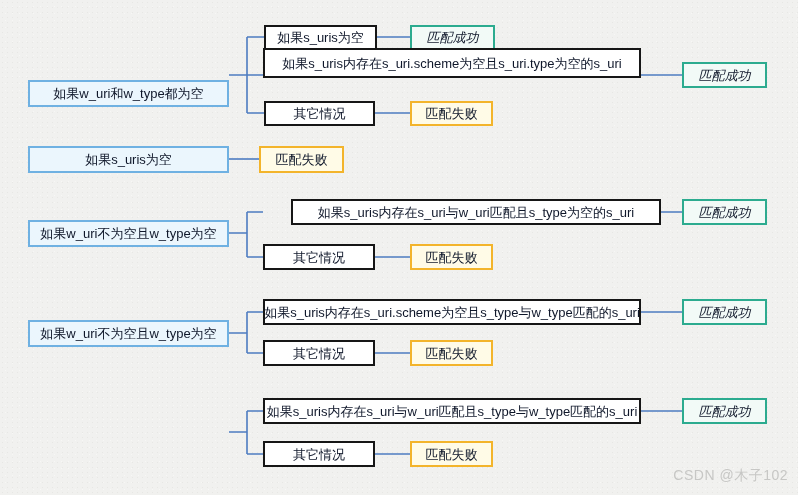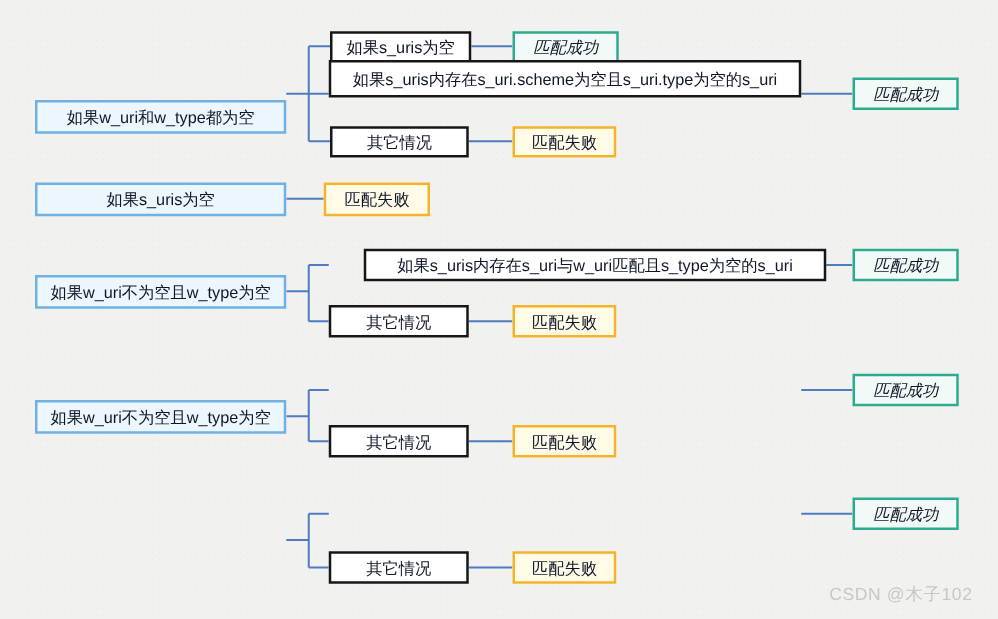--- a/index.html
+++ b/index.html
@@ -24,21 +24,21 @@
     position:absolute;z-index:2;box-sizing:border-box;
     display:flex;align-items:center;justify-content:center;
     font-size:13px;color:#0f172a;white-space:nowrap;
     border:2px solid #333;background:#fff;line-height:1;
   }
   .node.root{border-color:var(--root-border,#6fb1e2);background:var(--root-bg,#ebf6fd);}
   .node.branch{border-color:var(--branch-border,#161616);background:var(--branch-bg,#ffffff);}
   .node.success{border-color:var(--success-border,#2cab8f);background:var(--success-bg,#f2faf7);font-style:italic;}
   .node.fail{border-color:var(--fail-border,#f3b42b);background:var(--fail-bg,#fffbe7);}
   .watermark{
-    position:absolute;right:20px;bottom:10px;z-index:3;
+    position:absolute;right:10px;bottom:10px;z-index:3;
     font-size:14px;color:#c7c7c5;letter-spacing:0.5px;
   }
 </style>
 </head>
 <body>
 
 <div class="canvas">
 
   <svg class="wires" width="798" height="495" viewBox="0 0 798 495">
 
@@ -68,22 +68,24 @@
   <div class="node root" style="left:28px;top:146px;width:201px;height:27px;">如果s_uris为空</div>
   <div class="node fail" style="left:259px;top:146px;width:85px;height:27px;">匹配失败</div>
 
   <div class="node root" style="left:28px;top:220px;width:201px;height:27px;">如果w_uri不为空且w_type为空</div>
   <div class="node branch" style="left:263px;top:199px;width:370px;height:26px;margin-left:28px;">如果s_uris内存在s_uri与w_uri匹配且s_type为空的s_uri</div>
   <div class="node success" style="left:682px;top:199px;width:85px;height:26px;">匹配成功</div>
   <div class="node branch" style="left:263px;top:244px;width:112px;height:26px;">其它情况</div>
   <div class="node fail" style="left:410px;top:244px;width:83px;height:26px;">匹配失败</div>
 
   <div class="node root" style="left:28px;top:320px;width:201px;height:27px;">如果w_uri不为空且w_type为空</div>
+  <div class="node branch" style="left:263px;top:299px;width:378px;height:26px;">如果s_uris内存在s_uri.scheme为空且s_type与w_type匹配的s_uri</div>
   <div class="node success" style="left:682px;top:299px;width:85px;height:26px;">匹配成功</div>
   <div class="node branch" style="left:263px;top:340px;width:112px;height:26px;">其它情况</div>
   <div class="node fail" style="left:410px;top:340px;width:83px;height:26px;">匹配失败</div>
 
+  <div class="node branch" style="left:263px;top:398px;width:378px;height:26px;">如果s_uris内存在s_uri与w_uri匹配且s_type与w_type匹配的s_uri</div>
   <div class="node success" style="left:682px;top:398px;width:85px;height:26px;">匹配成功</div>
   <div class="node branch" style="left:263px;top:441px;width:112px;height:26px;">其它情况</div>
   <div class="node fail" style="left:410px;top:441px;width:83px;height:26px;">匹配失败</div>
 
   <div class="watermark">CSDN @木子102</div>
 </div>
 
 </body></html>

